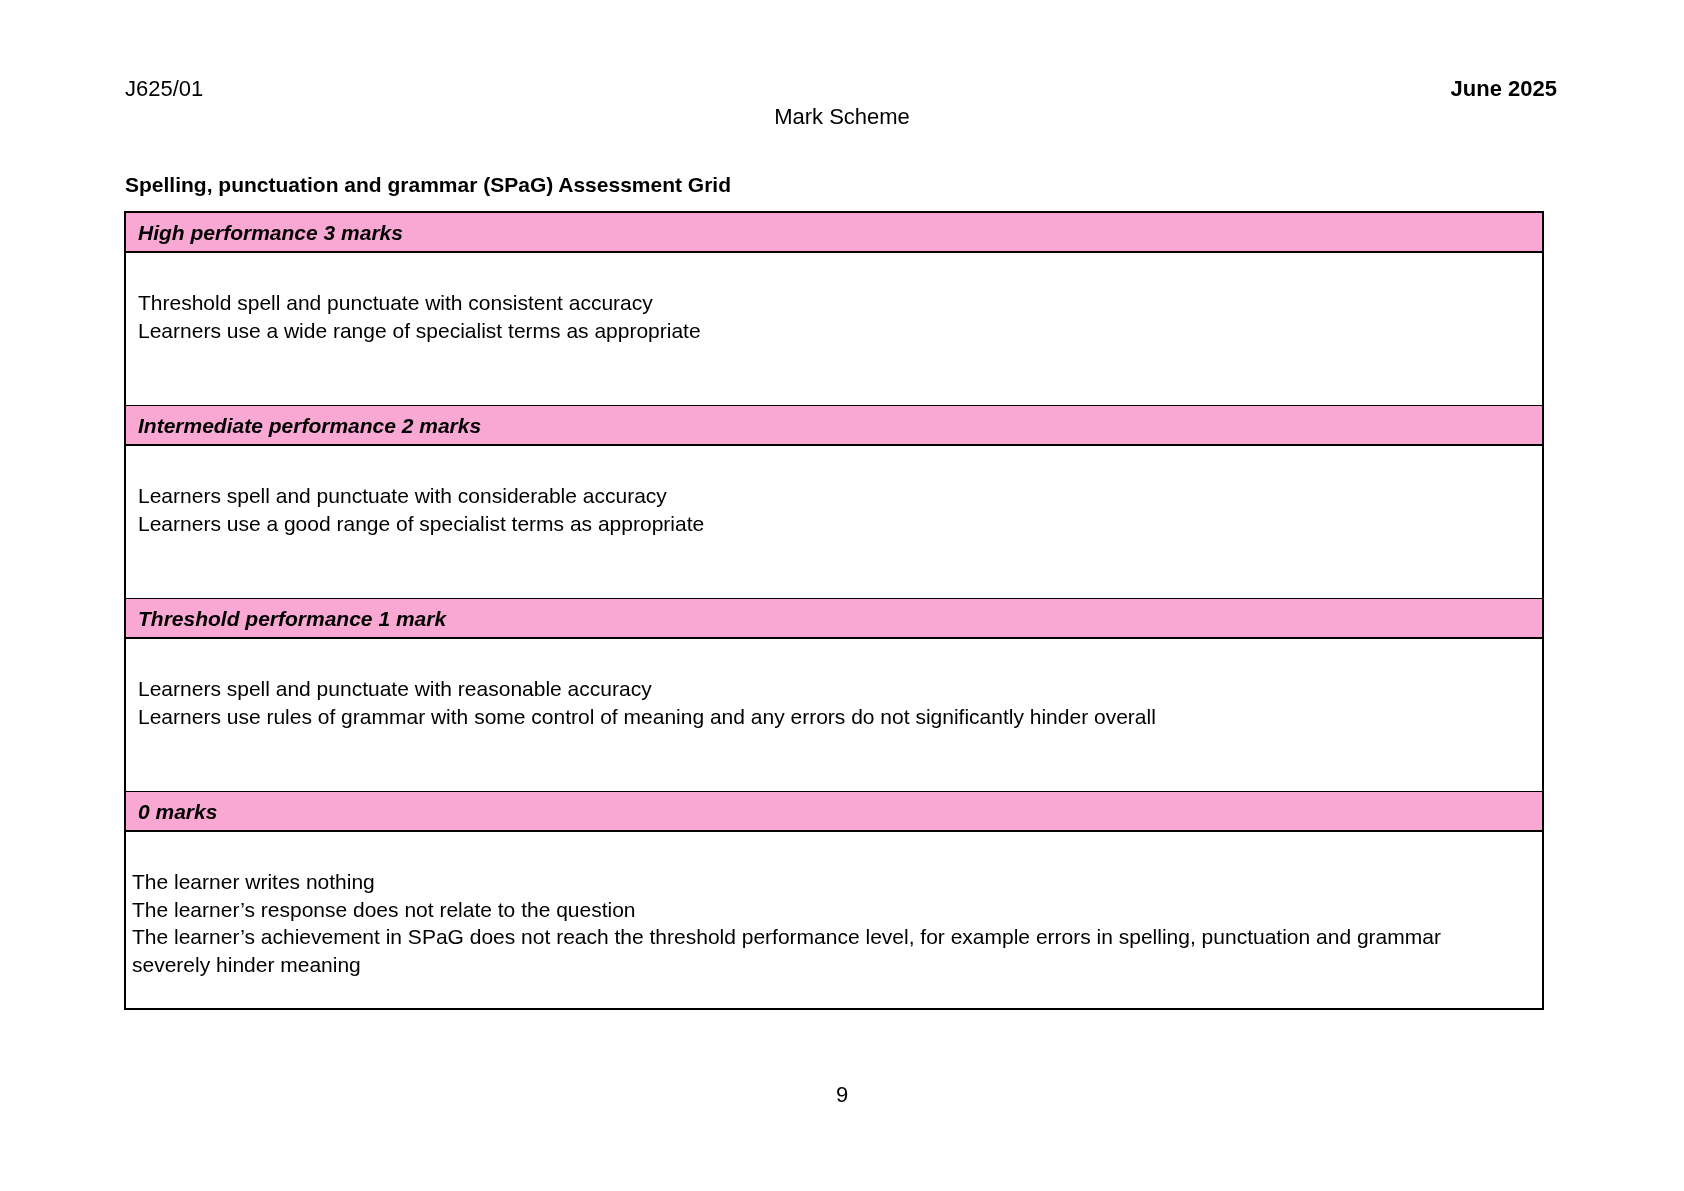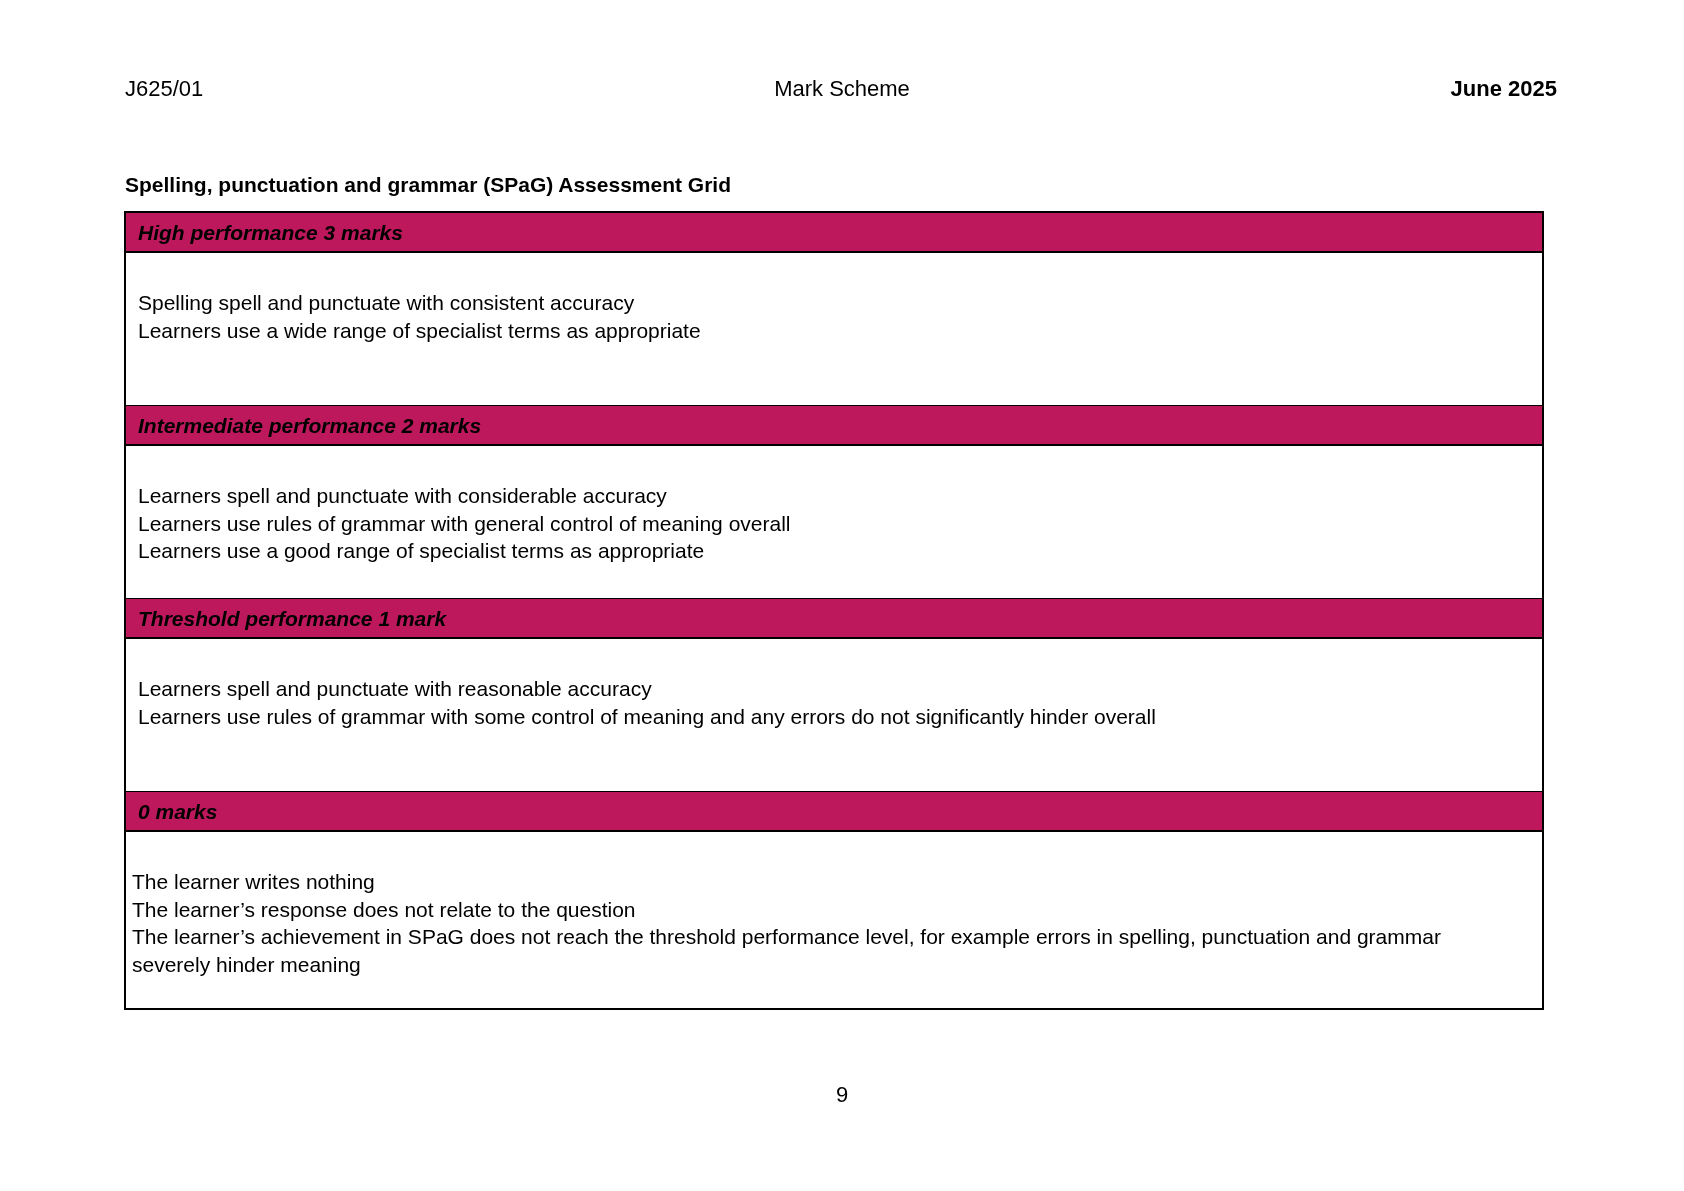--- a/index.html
+++ b/index.html
@@ -1,51 +1,50 @@
 <!DOCTYPE html>
 <html><head>
 <meta charset="utf-8">
 <style>
   html, body { margin: 0; padding: 0; background: #ffffff; }
   body { width: 1684px; height: 1191px; position: relative; overflow: hidden;
          font-family: "Liberation Sans", "DejaVu Sans", sans-serif; color: #000; }
   .hdr { position: absolute; top: 77px; font-size: 22px; line-height: 24px; white-space: nowrap; }
   .hdr-left { left: 125px; }
-  .hdr-center { left: 0; width: 1684px; text-align: center; }
+  .hdr-center { left: 0; width: 1684px; text-align: center; margin-top: 28px; }
   .hdr-right { right: 127px; font-weight: bold; }
   .title { position: absolute; left: 125px; top: 173px; font-size: 21px; font-weight: bold; line-height: 24px; white-space: nowrap; }
   .grid { position: absolute; left: 124px; top: 211px; width: 1420px; border: 2px solid #000; box-sizing: border-box; }
-  .band { background: #be185d; height: 40px; box-sizing: border-box; border-bottom: 2px solid #000;
+  .band { background: #f9a8d4; height: 40px; box-sizing: border-box; border-bottom: 2px solid #000;
           padding-left: 12px; font-size: 21px; font-weight: bold; font-style: italic; line-height: 40px; white-space: nowrap; }
   .body { box-sizing: border-box; border-bottom: 1px solid #000; padding: 36px 0 0 12px; font-size: 21px; line-height: 27.5px; }
   .body.h152 { height: 153px; }
   .body.last { height: 176px; border-bottom: none; padding-left: 6px; }
   .line { display: block; max-width: 1385px; }
   .pagenum { position: absolute; left: 0; width: 1684px; text-align: center; top: 1083px; font-size: 22px; line-height: 24px; }
 </style>
 </head>
 <body>
 
 <div class="hdr hdr-left">J625/01</div>
 <div class="hdr hdr-center">Mark Scheme</div>
 <div class="hdr hdr-right">June 2025</div>
 
 <div class="title">Spelling, punctuation and grammar (SPaG) Assessment Grid</div>
 
 <div class="grid">
   <div class="band">High performance 3 marks</div>
   <div class="body h152">
-    <span class="line">Spelling spell and punctuate with consistent accuracy</span>
+    <span class="line">Threshold spell and punctuate with consistent accuracy</span>
     <span class="line">Learners use a wide range of specialist terms as appropriate</span>
   </div>
 
   <div class="band">Intermediate performance 2 marks</div>
   <div class="body h152">
     <span class="line">Learners spell and punctuate with considerable accuracy</span>
-    <span class="line">Learners use rules of grammar with general control of meaning overall</span>
     <span class="line">Learners use a good range of specialist terms as appropriate</span>
   </div>
 
   <div class="band">Threshold performance 1 mark</div>
   <div class="body h152">
     <span class="line">Learners spell and punctuate with reasonable accuracy</span>
     <span class="line">Learners use rules of grammar with some control of meaning and any errors do not significantly hinder overall</span>
   </div>
 
   <div class="band">0 marks</div>

